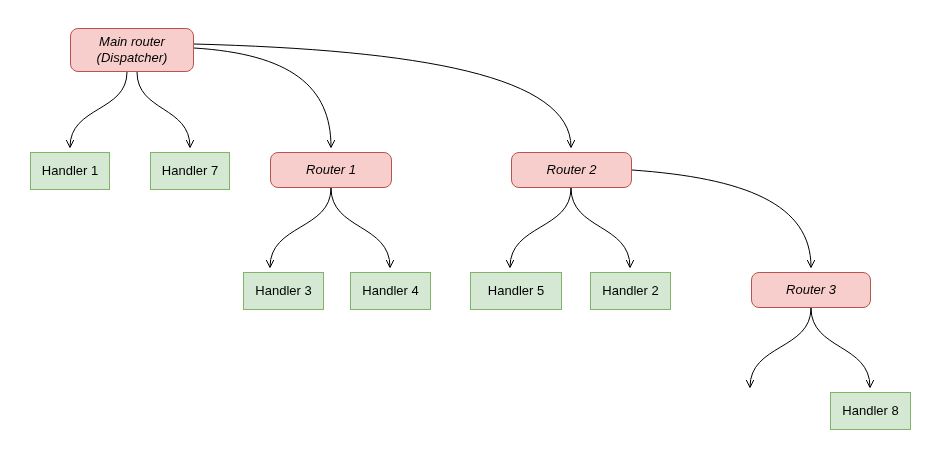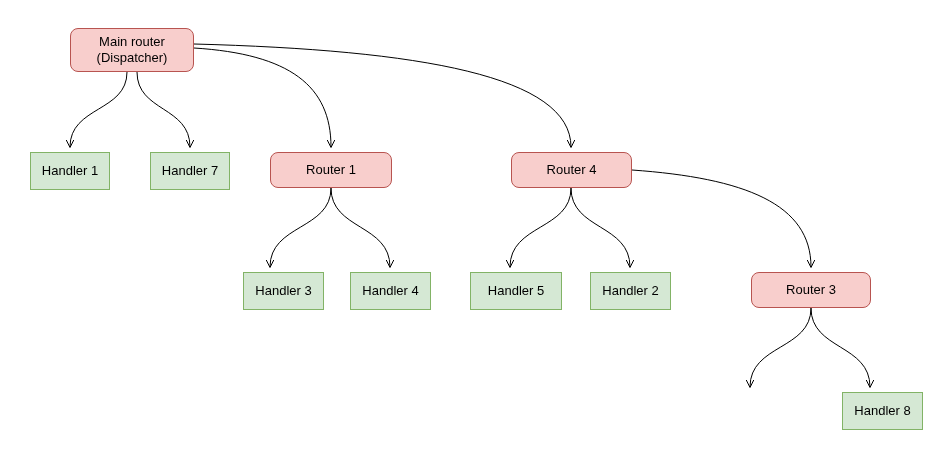--- a/index.html
+++ b/index.html
@@ -35,38 +35,39 @@
     justify-content: center;
     text-align: center;
     white-space: pre-line;
     line-height: 1.2;
     box-sizing: border-box;
   }
   .router {
     background: var(--router-fill, #f8cecc);
     border: 1px solid var(--router-stroke, #b85450);
     border-radius: 8px;
+    font-style: italic;
   }
   .handler {
     background: var(--handler-fill, #d5e8d4);
     border: 1px solid var(--handler-stroke, #82b366);
   }
   
   .n-main    { left: 70px;  top: 28px;  width: 124px; height: 44px; }
   .n-h1      { left: 30px;  top: 152px; width: 80px;  height: 38px; }
   .n-h2      { left: 150px; top: 152px; width: 80px;  height: 38px; }
   .n-r1      { left: 270px; top: 152px; width: 122px; height: 36px; }
   .n-r2      { left: 511px; top: 152px; width: 121px; height: 36px; }
   .n-h3      { left: 230px; top: 272px; width: 81px;  height: 38px; margin-left: 13px; }
   .n-h4      { left: 350px; top: 272px; width: 81px;  height: 38px; }
   .n-h5      { left: 470px; top: 272px; width: 92px;  height: 38px; }
   .n-h6      { left: 590px; top: 272px; width: 81px;  height: 38px; }
   .n-r3      { left: 751px; top: 272px; width: 120px; height: 36px; }
   .n-h7      { left: 710px; top: 392px; width: 81px;  height: 38px; }
-  .n-h8      { left: 830px; top: 392px; width: 81px;  height: 38px; margin-left: 12px; }
+  .n-h8      { left: 830px; top: 392px; width: 81px;  height: 38px; }
 </style>
 </head>
 <body>
 
 <div class="canvas">
 
   <svg class="edges-layer" width="941" height="461" viewBox="0 0 941 461" xmlns="http://www.w3.org/2000/svg">
     <defs>
       <marker id="arrow" markerWidth="9" markerHeight="9" refX="7.5" refY="4" orient="auto" markerUnits="userSpaceOnUse">
         <path d="M0,0 L8,4 L0,8 Z" fill="#000000"></path>
@@ -85,21 +86,21 @@
     <path d="M 811 308 C 811 350, 870 344, 870 387" marker-end="url(#arrow)"></path>
   </svg>
 
   <div class="node router n-main">Main router
 (Dispatcher)</div>
 
   <div class="node handler n-h1">Handler 1</div>
   <div class="node handler n-h2">Handler 7</div>
 
   <div class="node router n-r1">Router 1</div>
-  <div class="node router n-r2">Router 4</div>
+  <div class="node router n-r2">Router 2</div>
 
   <div class="node handler n-h3">Handler 3</div>
   <div class="node handler n-h4">Handler 4</div>
   <div class="node handler n-h5">Handler 5</div>
   <div class="node handler n-h6">Handler 2</div>
 
   <div class="node router n-r3">Router 3</div>
 
   <div class="node handler n-h8">Handler 8</div>
 

